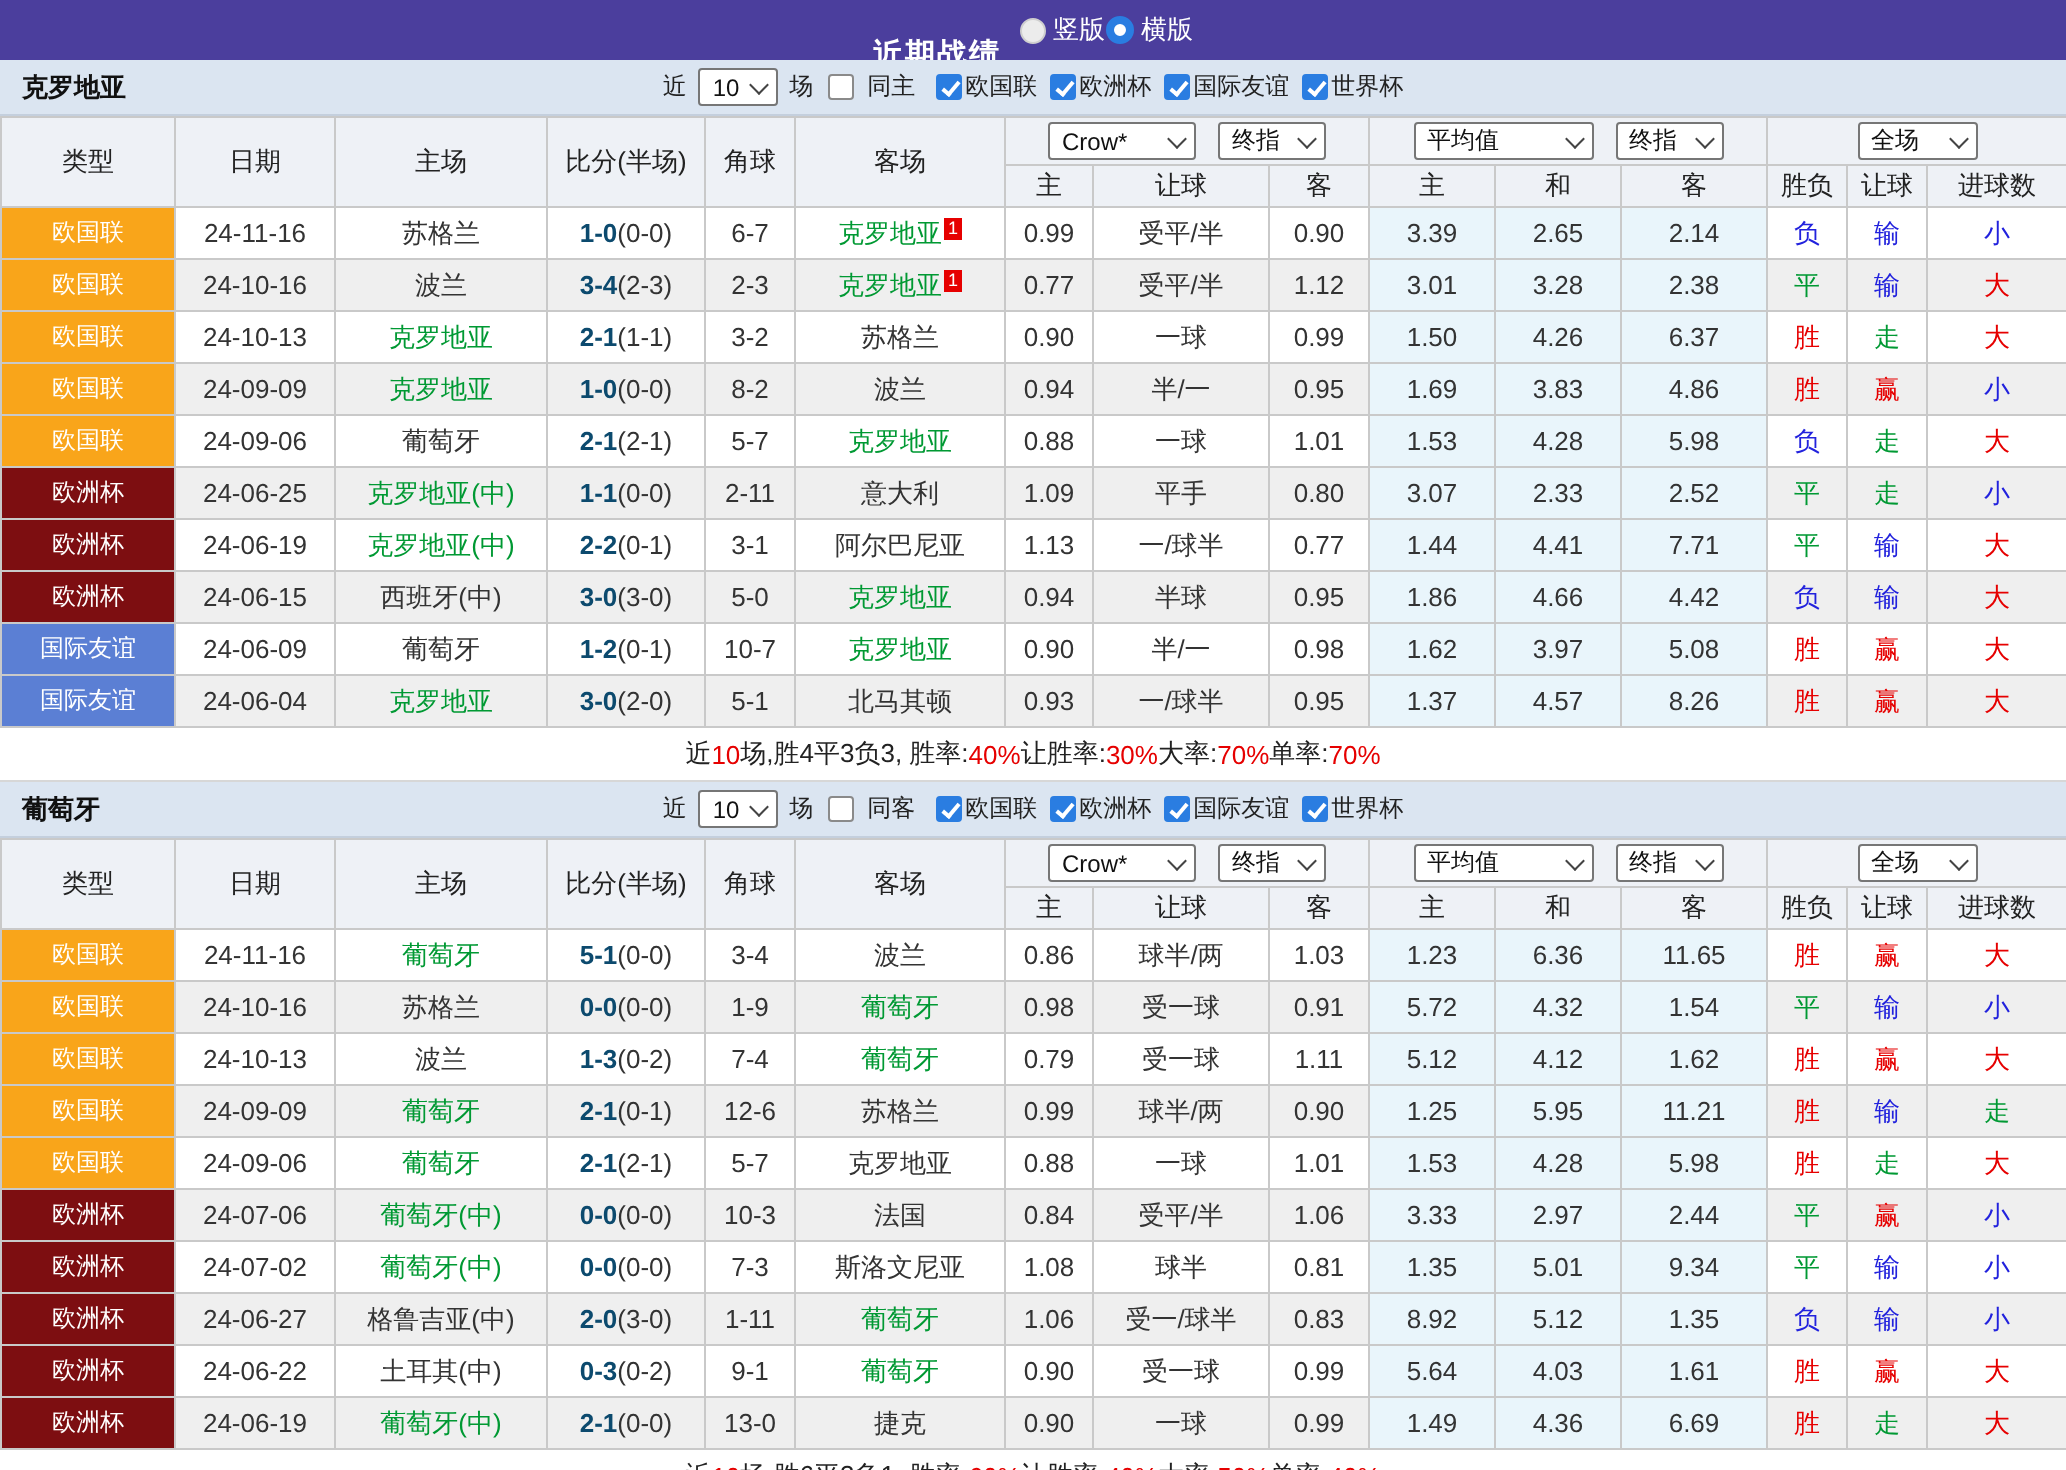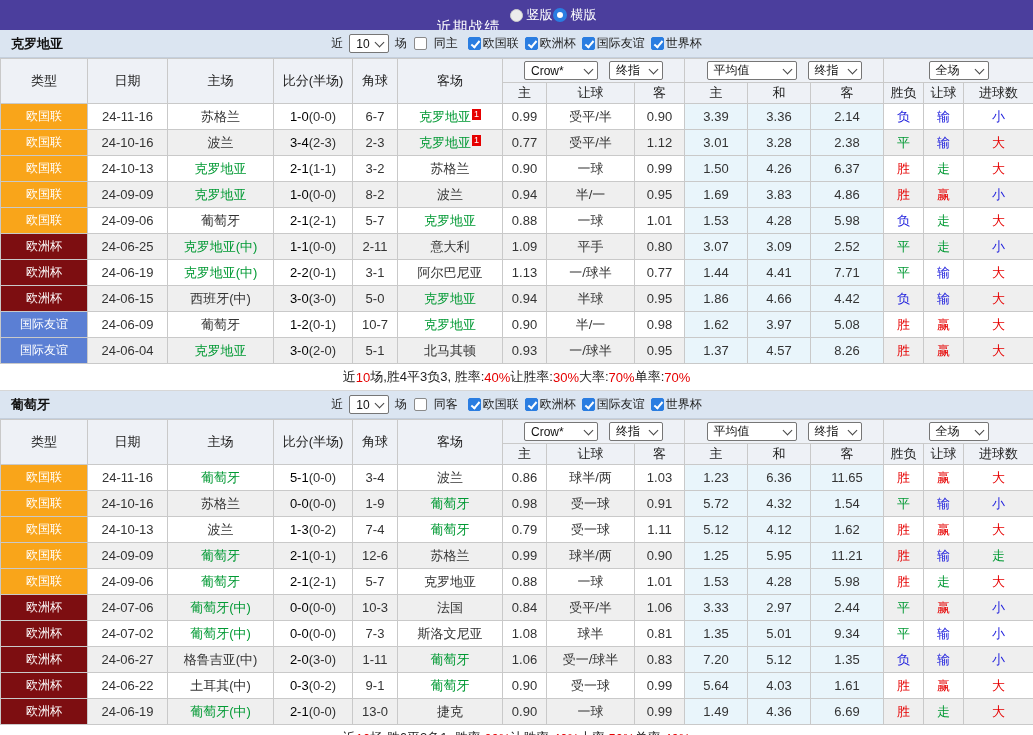--- a/index.html
+++ b/index.html
@@ -6,21 +6,21 @@
   body{
     width:1033px;
     font-family:"Liberation Sans","DejaVu Sans",sans-serif;
     color:#222;background:#fff;font-size:13px;
   }
   
   .topbar{
     height:30px;background:#4b3e9d;color:#fff;
     display:flex;align-items:center;justify-content:center;gap:9px;
   }
-  .topbar .title{font-weight:normal;font-size:15px;letter-spacing:1px;margin-top:24px;}
+  .topbar .title{font-weight:bold;font-size:15px;letter-spacing:1px;margin-top:24px;}
   .radio-group{display:flex;align-items:center;font-size:13px;}
   .radio-opt{display:flex;align-items:center;gap:4px;cursor:pointer;}
   .radio{width:13px;height:13px;border-radius:50%;background:#ececec;border:1px solid #cfcfcf;box-sizing:border-box;display:inline-block;}
   .radio.selected{width:14px;height:14px;background:#fff;border:4px solid #2a7de1;}
   
   .filter-bar{
     height:27px;background:#dbe5f1;border-bottom:1px solid #c4cfdd;
     position:relative;display:flex;align-items:center;justify-content:center;
     font-size:12px;
   }
@@ -50,21 +50,21 @@
   th,td{border:1px solid #c9c9c9;text-align:center;padding:0;overflow:hidden;white-space:nowrap;}
   thead th{background:#eef1f6;font-weight:normal;font-size:13px;color:#222;}
   thead tr.selrow th{height:23px;}
   thead tr.subrow th{height:20px;}
   .selgroup{display:flex;align-items:center;justify-content:center;gap:7px;text-align:center;}
   tbody td{height:25px;font-size:13px;color:#333;}
   tbody tr.alt td{background:#efefef;}
   tbody td.type{color:#fff;font-size:12px;}
   tbody td.avg, tbody tr.alt td.avg{background:#e9f5fb;}
   .green{color:#009933;}
-  .ft{color:#000000;}
+  .ft{color:#0c4a6e;font-weight:bold;}
   .supbadge{
     display:inline-block;background:#e60000;color:#fff;font-size:9px;line-height:11px;
     padding:0 2px;margin-left:1px;vertical-align:4px;
   }
   
   .summary{height:26px;display:flex;align-items:center;justify-content:center;
            font-size:13px;color:#222;border-bottom:1px solid #d7d7d7;background:#fff;}
   .summary .red{color:#e60000;}
 </style>
 </head>
@@ -184,21 +184,21 @@
           <td class="type" style="background: rgb(249, 165, 26);">欧国联</td>
           <td>24-11-16</td>
           <td><span>苏格兰</span></td>
           <td><span class="ft">1-0</span><span>(0-0)</span></td>
           <td>6-7</td>
           <td><span class="green">克罗地亚</span><span class="supbadge">1</span></td>
           <td>0.99</td>
           <td>受平/半</td>
           <td>0.90</td>
           <td class="avg">3.39</td>
-          <td class="avg">3.36</td>
+          <td class="avg">2.65</td>
           <td class="avg">2.14</td>
           <td style="color: rgb(34, 34, 221);">负</td>
           <td style="color: rgb(34, 34, 221);">输</td>
           <td style="color: rgb(34, 34, 221);">小</td>
         </tr>
         <tr class="alt">
           <td class="type" style="background: rgb(249, 165, 26);">欧国联</td>
           <td>24-10-16</td>
           <td><span>波兰</span></td>
           <td><span class="ft">3-4</span><span>(2-3)</span></td>
@@ -269,21 +269,21 @@
           <td class="type" style="background: rgb(125, 14, 17);">欧洲杯</td>
           <td>24-06-25</td>
           <td><span class="green">克罗地亚(中)</span></td>
           <td><span class="ft">1-1</span><span>(0-0)</span></td>
           <td>2-11</td>
           <td><span>意大利</span></td>
           <td>1.09</td>
           <td>平手</td>
           <td>0.80</td>
           <td class="avg">3.07</td>
-          <td class="avg">3.09</td>
+          <td class="avg">2.33</td>
           <td class="avg">2.52</td>
           <td style="color: rgb(0, 153, 51);">平</td>
           <td style="color: rgb(0, 153, 51);">走</td>
           <td style="color: rgb(34, 34, 221);">小</td>
         </tr>
         <tr>
           <td class="type" style="background: rgb(125, 14, 17);">欧洲杯</td>
           <td>24-06-19</td>
           <td><span class="green">克罗地亚(中)</span></td>
           <td><span class="ft">2-2</span><span>(0-1)</span></td>
@@ -584,21 +584,21 @@
         <tr class="alt">
           <td class="type" style="background: rgb(125, 14, 17);">欧洲杯</td>
           <td>24-06-27</td>
           <td><span>格鲁吉亚(中)</span></td>
           <td><span class="ft">2-0</span><span>(3-0)</span></td>
           <td>1-11</td>
           <td><span class="green">葡萄牙</span></td>
           <td>1.06</td>
           <td>受一/球半</td>
           <td>0.83</td>
-          <td class="avg">7.20</td>
+          <td class="avg">8.92</td>
           <td class="avg">5.12</td>
           <td class="avg">1.35</td>
           <td style="color: rgb(34, 34, 221);">负</td>
           <td style="color: rgb(34, 34, 221);">输</td>
           <td style="color: rgb(34, 34, 221);">小</td>
         </tr>
         <tr>
           <td class="type" style="background: rgb(125, 14, 17);">欧洲杯</td>
           <td>24-06-22</td>
           <td><span>土耳其(中)</span></td>

